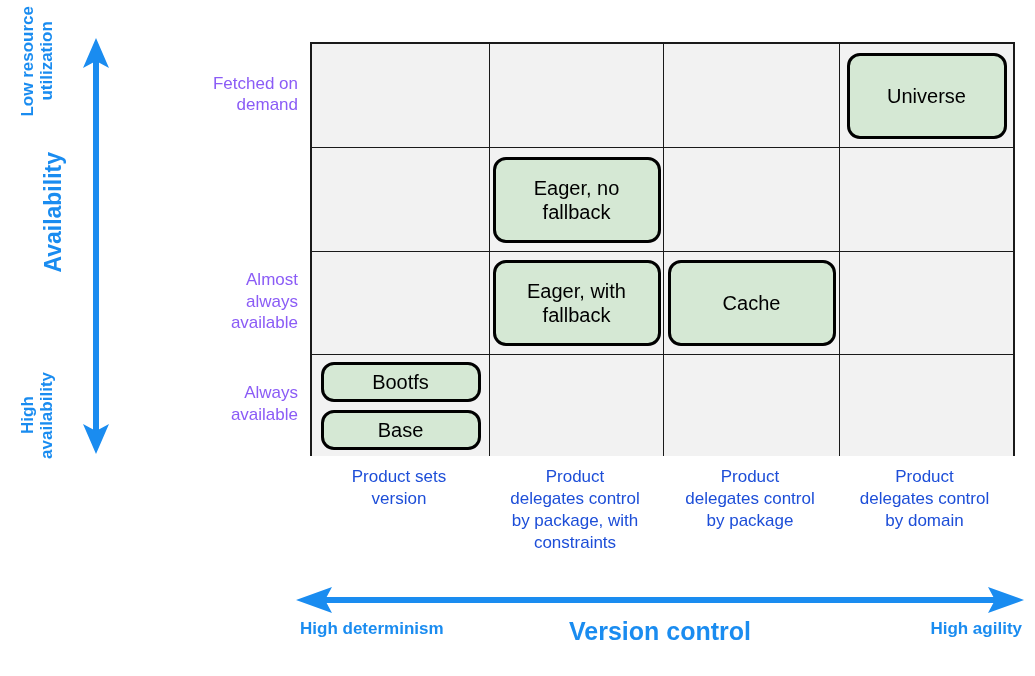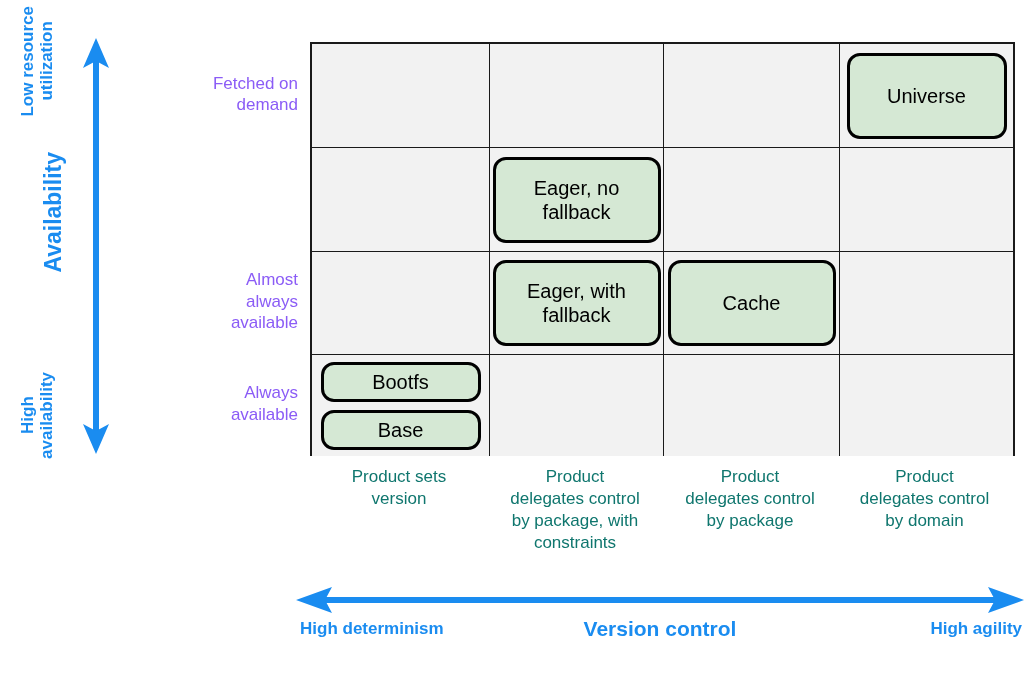--- a/index.html
+++ b/index.html
@@ -132,21 +132,21 @@
   #col-headers {
     position: absolute;
     left: 310px;
     top: 466px;
     width: 705px;
     display: grid;
     grid-template-columns: 178px 174px 176px 173px;
   }
   .col-header {
     text-align: center;
-    color: #0f766e;
+    color: #1d4ed8;
     font-size: 17px;
     line-height: 1.3;
     white-space: pre-line;
     padding: 0 6px;
     box-sizing: border-box;
   }
 
   
   #h-axis-group {
     position: absolute;
@@ -162,21 +162,21 @@
     width: 728px;
     height: 34px;
   }
   .h-label {
     position: absolute;
     color: #1a8cf0;
     font-weight: bold;
     white-space: nowrap;
   }
   #h-label-left   { left: 4px;   top: 36px; font-size: 17px; }
-  #h-label-center { left: 0;     top: 34px; width: 728px; text-align: center; font-size: 21px; }
+  #h-label-center { left: 0;     top: 34px; width: 728px; text-align: center; font-size: 25px; }
   #h-label-right  { right: 2px;  top: 36px; font-size: 17px; }
 </style>
 </head>
 <body>
 
 <div id="v-axis-group">
   <svg id="v-arrow" viewBox="0 0 36 416" xmlns="http://www.w3.org/2000/svg">
     <line x1="18" y1="20" x2="18" y2="396" stroke="#1a8cf0" stroke-width="6"></line>
     <polygon points="18,0 31,30 18,23 5,30" fill="#1a8cf0"></polygon>
     <polygon points="18,416 31,386 18,393 5,386" fill="#1a8cf0"></polygon>

